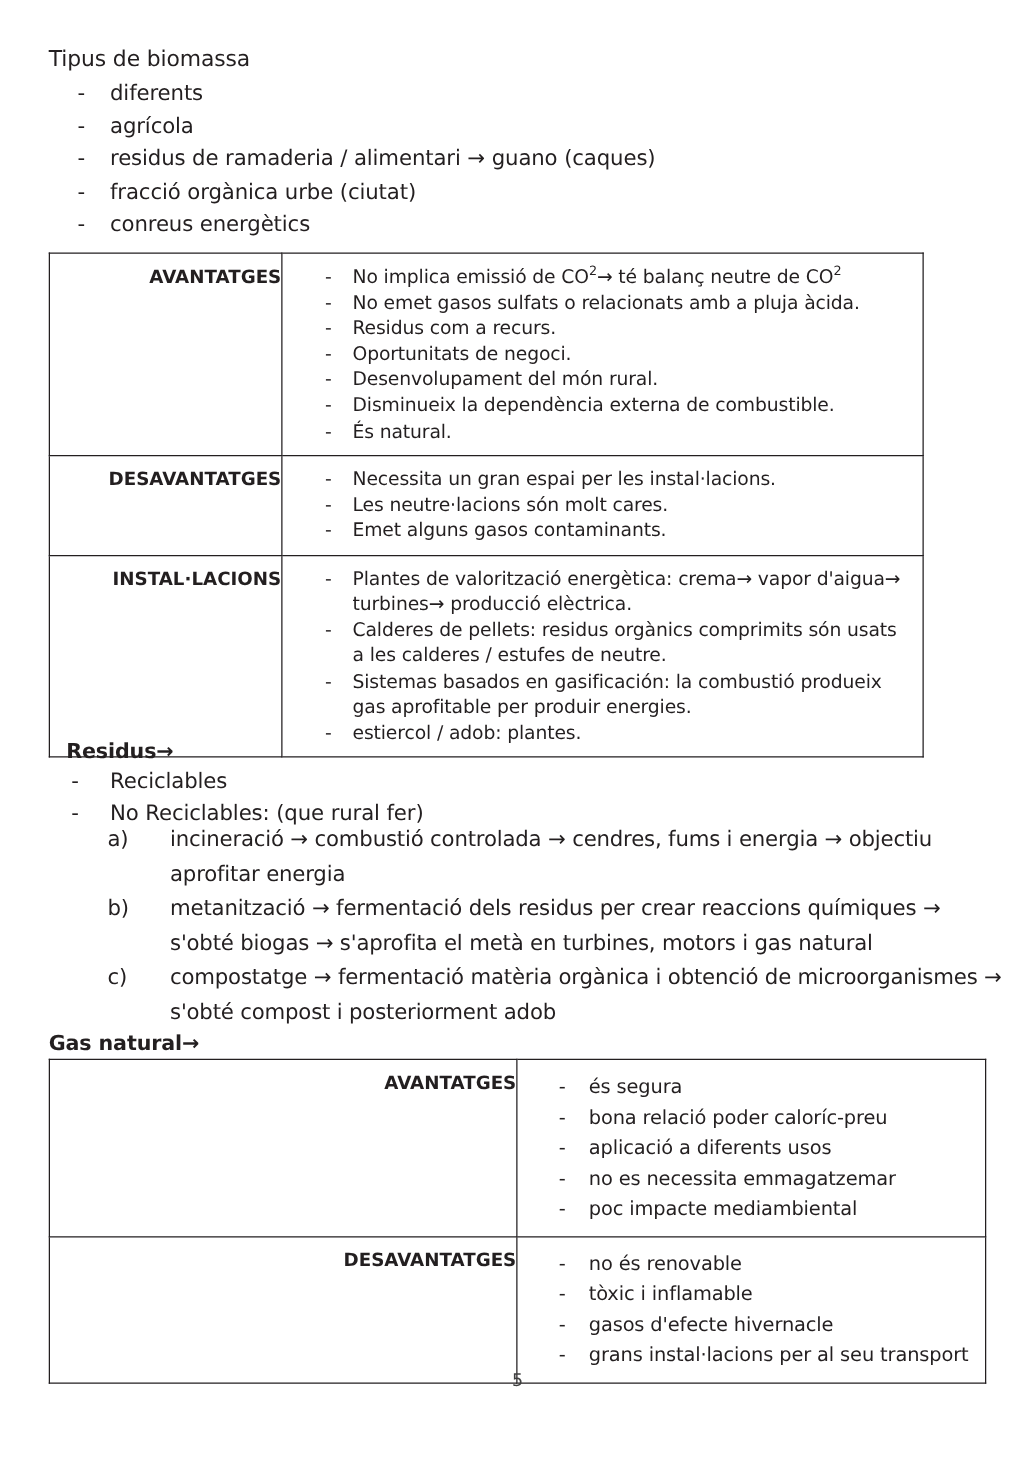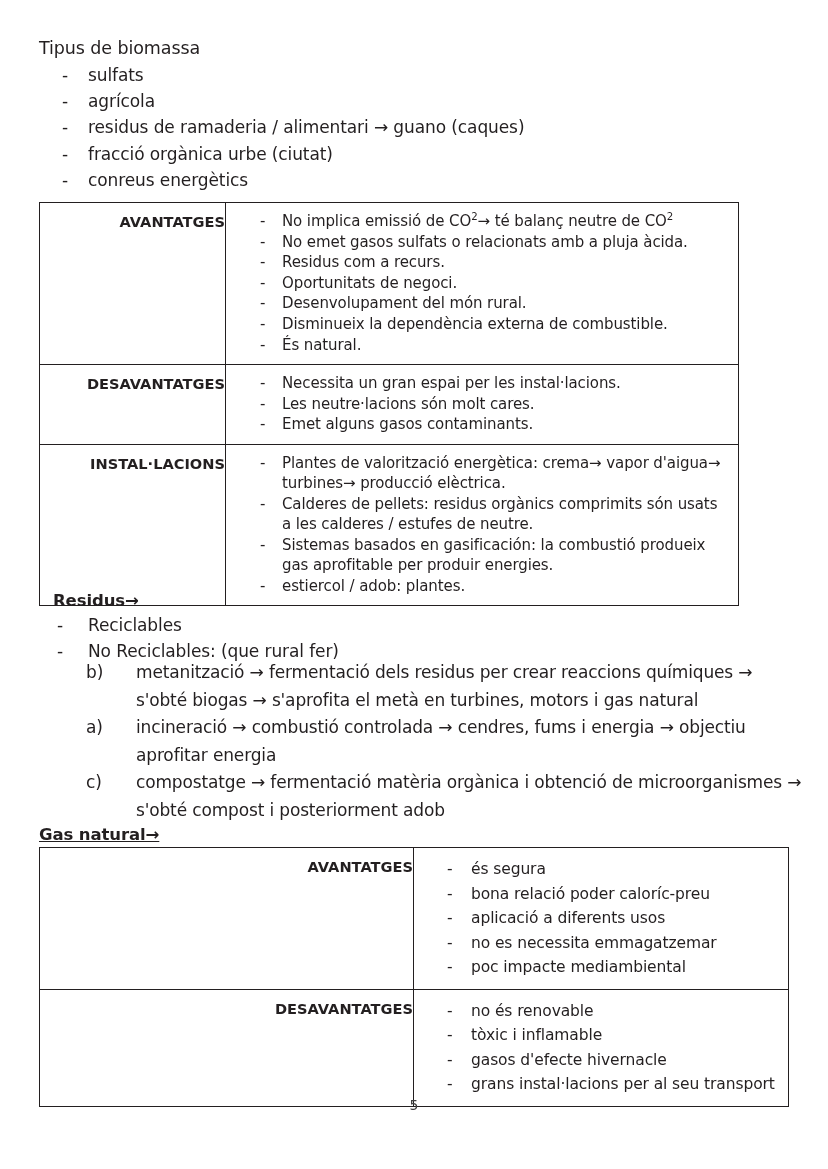--- a/index.html
+++ b/index.html
@@ -37,21 +37,21 @@
   }
   .h-bold {
     position: absolute;
     font-size: 16.5px;
     line-height: 21px;
     font-weight: 700;
     letter-spacing: -0.1px;
     white-space: nowrap;
   }
   #residus-heading { left: 53px; top: 590px; }
-  #gasnatural-heading { left: 39px; top: 824px; text-decoration: underline; }
+  #gasnatural-heading { left: 39px; top: 824px; }
 
   
   .dash-list {
     position: absolute;
     left: 0;
     margin: 0;
     padding: 0;
     list-style: none;
   }
   #biomassa-list { left: 0px; top: 62px; }
@@ -186,21 +186,21 @@
 </head>
 <body>
 
 <div class="page">
 
   <div class="h-underline">Tipus de biomassa</div>
 
   <ul class="dash-list" id="biomassa-list">
     <li class="dash-row">
       <span class="dash">-</span>
-      <span class="txt">sulfats</span>
+      <span class="txt">diferents</span>
     </li>
     <li class="dash-row">
       <span class="dash">-</span>
       <span class="txt">agrícola</span>
     </li>
     <li class="dash-row">
       <span class="dash">-</span>
       <span class="txt">residus de ramaderia / alimentari → guano (caques)</span>
     </li>
     <li class="dash-row">
@@ -265,24 +265,24 @@
       <span class="txt">Reciclables</span>
     </li>
     <li class="dash-row">
       <span class="dash">-</span>
       <span class="txt">No Reciclables: (que rural fer)</span>
     </li>
   </ul>
 
   <ol class="alpha-list">
     <li class="alpha-row">
+      <span class="marker">a)</span><span>incineració → combustió controlada → cendres, fums i energia → objectiu aprofitar energia</span>
+    </li>
+    <li class="alpha-row">
       <span class="marker">b)</span><span>metanització → fermentació dels residus per crear reaccions químiques → s'obté biogas → s'aprofita el metà en turbines, motors i gas natural</span>
-    </li>
-    <li class="alpha-row">
-      <span class="marker">a)</span><span>incineració → combustió controlada → cendres, fums i energia → objectiu aprofitar energia</span>
     </li>
     <li class="alpha-row">
       <span class="marker">c)</span><span>compostatge → fermentació matèria orgànica i obtenció de microorganismes → s'obté compost i posteriorment adob</span>
     </li>
   </ol>
 
   <div class="h-bold" id="gasnatural-heading">Gas natural→</div>
 
   <table class="doc-table" id="table-gas">
     <colgroup>

